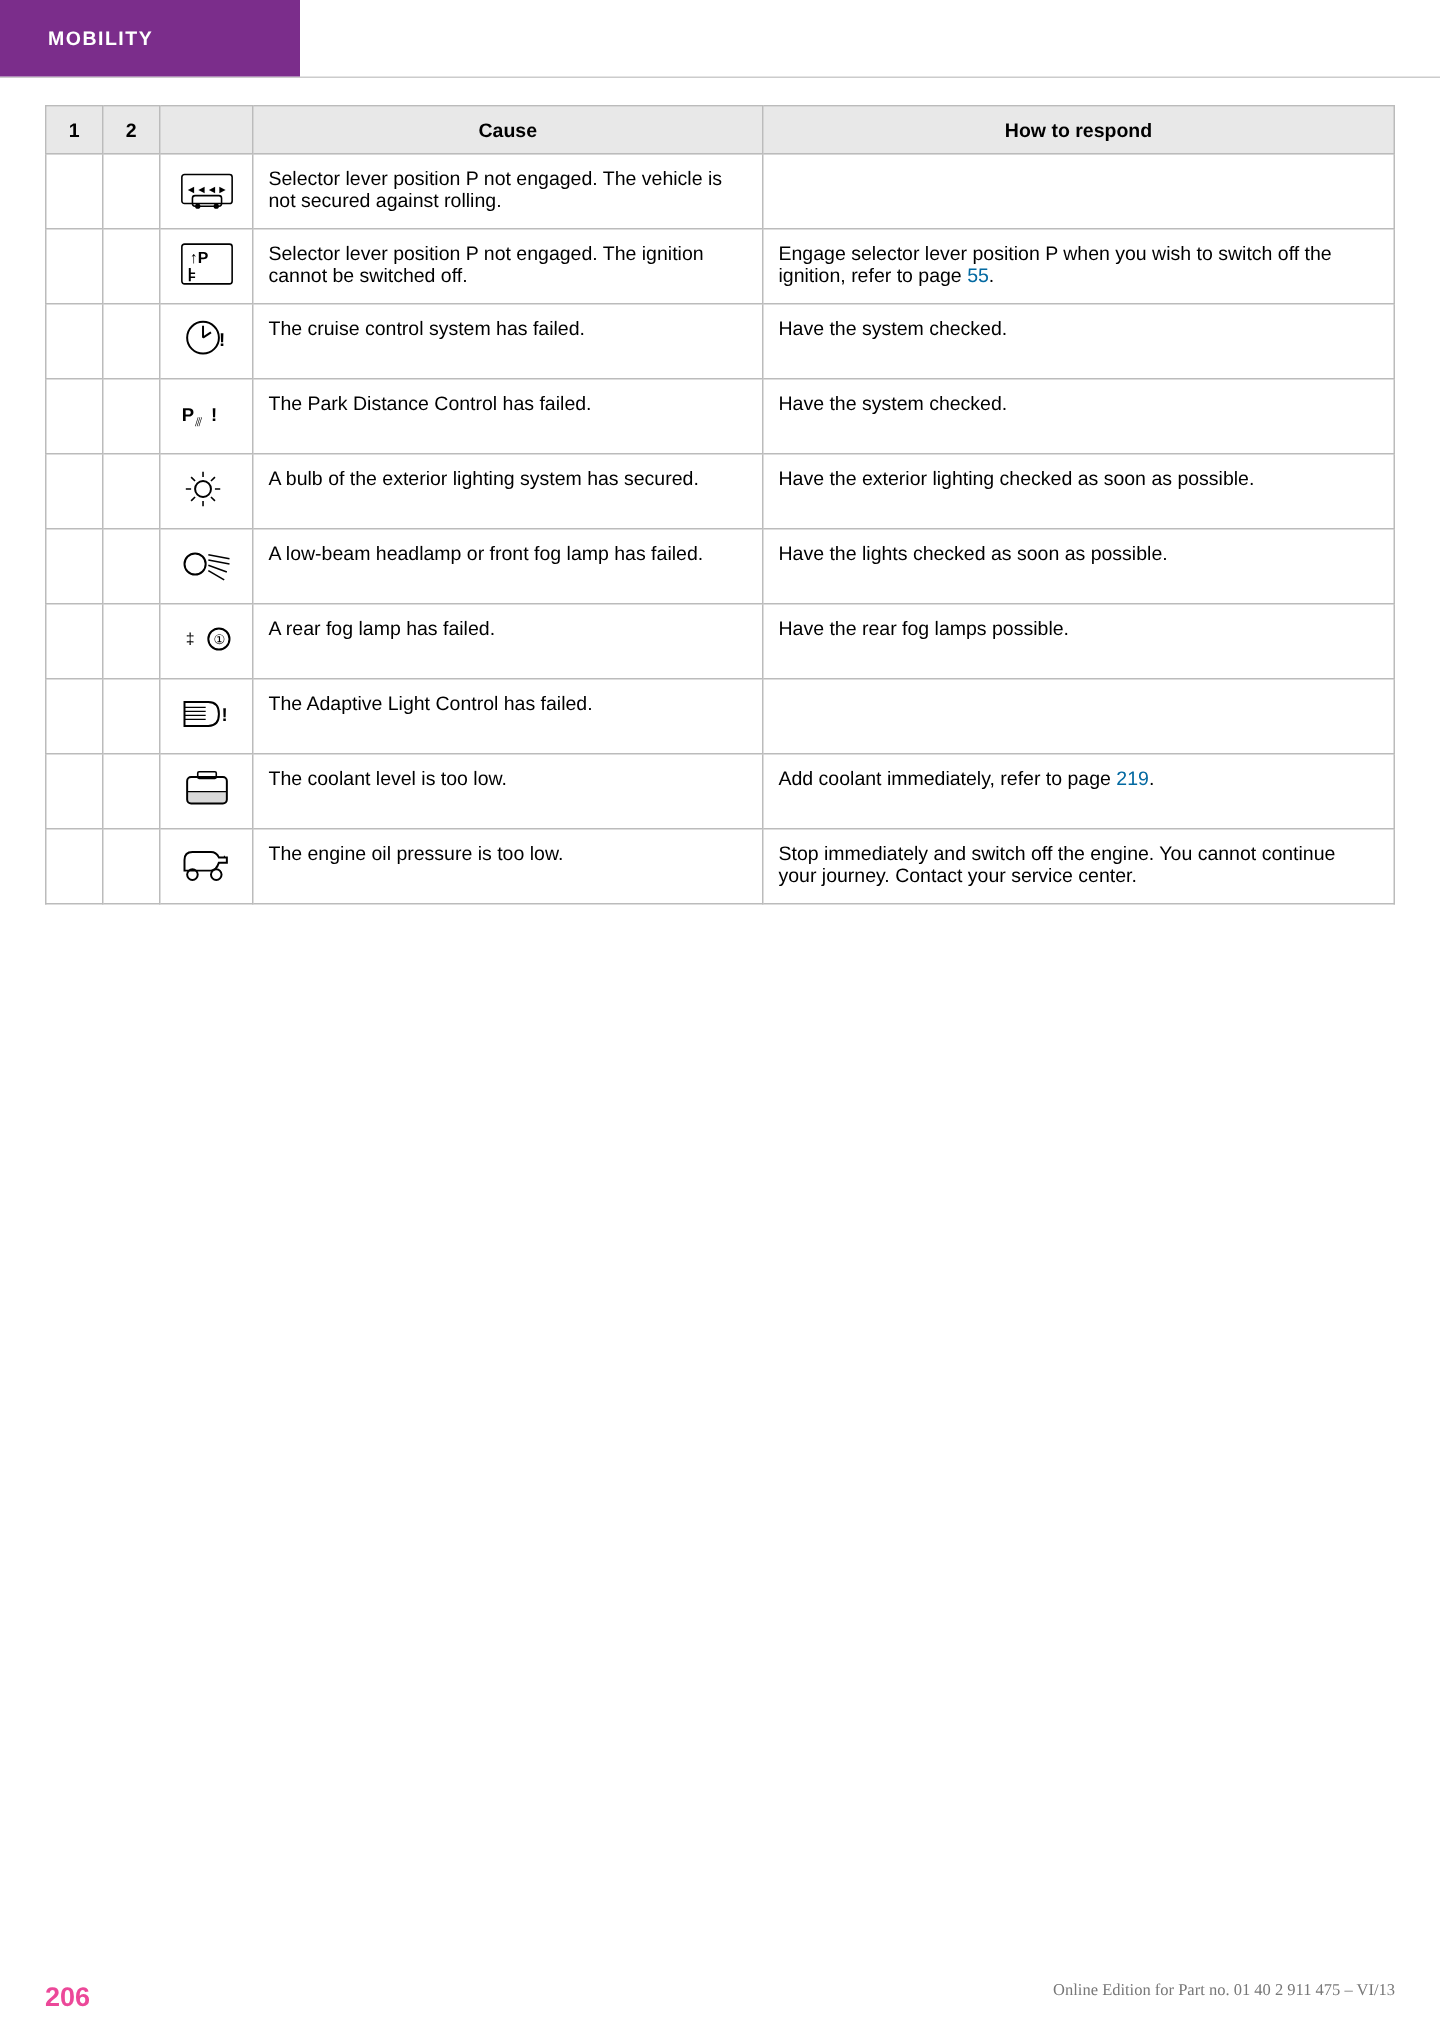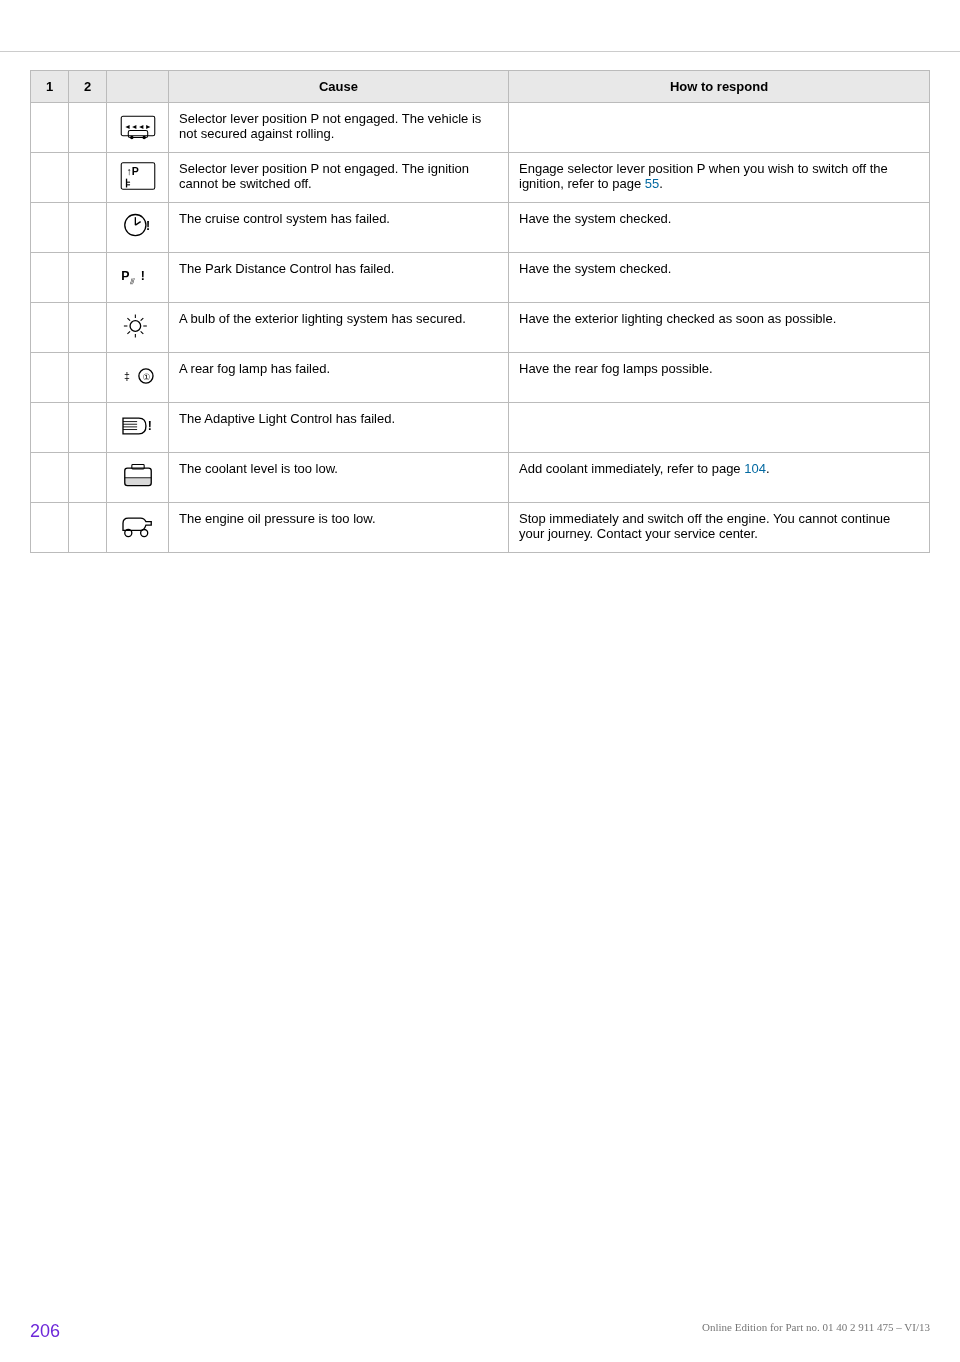--- a/index.html
+++ b/index.html
@@ -89,40 +89,43 @@
       bottom: 20px;
       left: 0;
       right: 0;
       display: flex;
       justify-content: space-between;
       padding: 0 30px;
       font-size: 12px;
       color: #555;
     }
     .footer-page {
-      font-weight: normal;
+      font-weight: bold;
       font-size: 18px;
-      color: #6d28d9;
+      color: #ec4899;
     }
     .footer-edition {
       font-size: 11px;
       color: #777;
       font-family: Liberation Serif, serif;
     }
 
     
     .icon-svg {
       width: 38px;
       height: 30px;
     }
   </style>
 </head>
 <body>
 
 <div class="header">
+  <div class="header-mobility">
+    <span>MOBILITY</span>
+  </div>
 </div>
 
 <div class="main">
   <table class="indicator-table">
     <thead>
       <tr>
         <th class="col-num1">1</th>
         <th class="col-num2">2</th>
         <th class="col-icon"></th>
         <th class="col-cause">Cause</th>
@@ -210,20 +213,36 @@
             <line x1="9" y1="8" x2="12" y2="11" stroke="#000" stroke-width="1.2"></line>
             <line x1="24" y1="23" x2="27" y2="26" stroke="#000" stroke-width="1.2"></line>
             <line x1="27" y1="8" x2="24" y2="11" stroke="#000" stroke-width="1.2"></line>
             <line x1="9" y1="26" x2="12" y2="23" stroke="#000" stroke-width="1.2"></line>
           </svg>
         </td>
         <td>A bulb of the exterior lighting system has secured.</td>
         <td>Have the exterior lighting checked as soon as possible.</td>
       </tr>
 
+      <tr>
+        <td></td>
+        <td></td>
+        <td class="icon-cell">
+          <svg class="icon-svg" viewBox="0 0 42 34">
+
+            <circle cx="12" cy="17" r="8" fill="none" stroke="#000" stroke-width="1.5"></circle>
+            <line x1="22" y1="10" x2="38" y2="13" stroke="#000" stroke-width="1.2"></line>
+            <line x1="22" y1="14" x2="38" y2="17" stroke="#000" stroke-width="1.2"></line>
+            <line x1="22" y1="18" x2="36" y2="23" stroke="#000" stroke-width="1.2"></line>
+            <line x1="22" y1="22" x2="34" y2="29" stroke="#000" stroke-width="1.2"></line>
+          </svg>
+        </td>
+        <td>A low-beam headlamp or front fog lamp has failed.</td>
+        <td>Have the lights checked as soon as possible.</td>
+      </tr>
 
 
       <tr>
         <td></td>
         <td></td>
         <td class="icon-cell">
           <svg class="icon-svg" viewBox="0 0 42 34">
 
             <circle cx="30" cy="17" r="8" fill="none" stroke="#000" stroke-width="1.5"></circle>
             <text x="26" y="21" font-size="10" fill="#000">①</text>
@@ -259,21 +278,21 @@
         <td class="icon-cell">
           <svg class="icon-svg" viewBox="0 0 42 34">
 
             <rect x="6" y="8" width="30" height="20" rx="3" fill="none" stroke="#000" stroke-width="1.5"></rect>
             <rect x="6" y="19" width="30" height="9" rx="1" fill="#000" opacity="0.15"></rect>
             <line x1="6" y1="19" x2="36" y2="19" stroke="#000" stroke-width="1"></line>
             <rect x="14" y="4" width="14" height="5" rx="1" fill="none" stroke="#000" stroke-width="1.2"></rect>
           </svg>
         </td>
         <td>The coolant level is too low.</td>
-        <td>Add coolant immediately, refer to page <a class="link-blue" href="#">104</a>.</td>
+        <td>Add coolant immediately, refer to page <a class="link-blue" href="#">219</a>.</td>
       </tr>
 
       <tr>
         <td></td>
         <td></td>
         <td class="icon-cell">
           <svg class="icon-svg" viewBox="0 0 42 34">
 
             <path d="M4,22 L4,14 Q4,8 10,8 L24,8 Q28,8 30,12 L36,12 L36,16 L30,16 Q28,22 24,22 Z" fill="none" stroke="#000" stroke-width="1.5"></path>
             <circle cx="10" cy="25" r="4" fill="none" stroke="#000" stroke-width="1.5"></circle>

